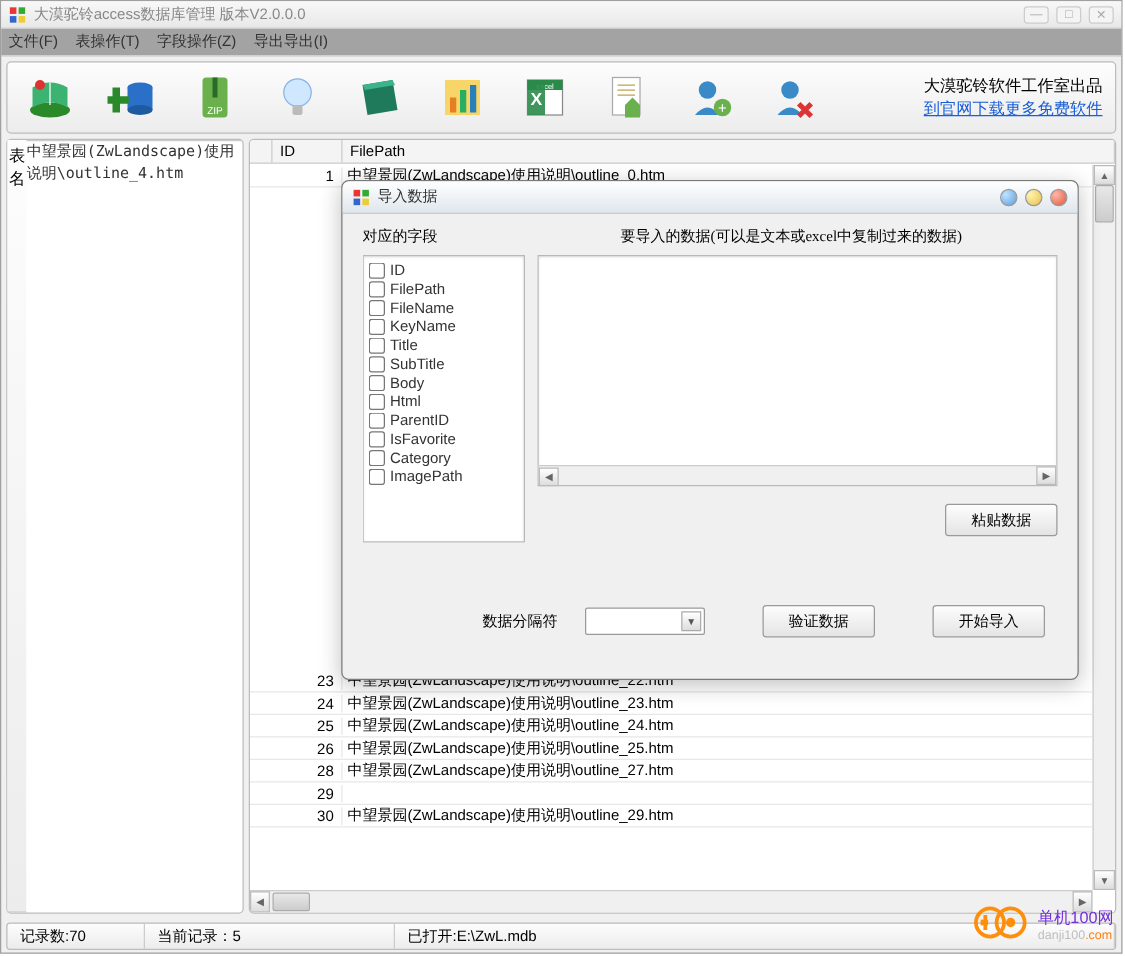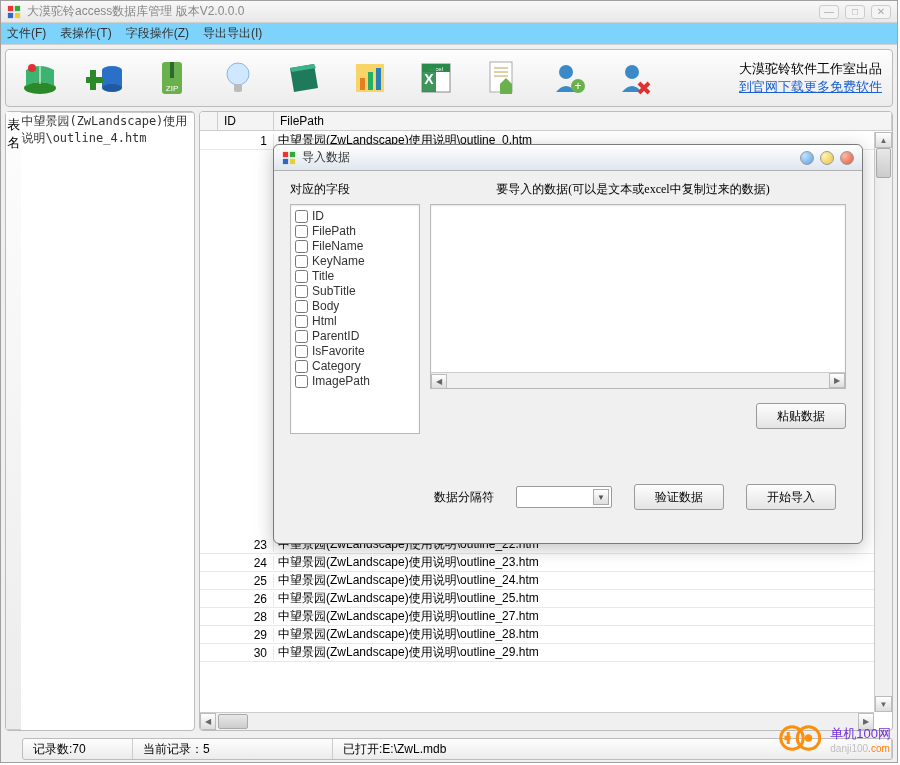--- a/index.html
+++ b/index.html
@@ -7,21 +7,21 @@
 
 .outer-frame { border: 1px solid #a0a0a0; width: 898px; height: 763px; position: relative; background: #f0f0f0; }
 
 .titlebar { height: 22px; background: linear-gradient(#f8f8f8,#e8e8e8); display: flex; align-items: center; padding: 0 6px; border-bottom: 1px solid #d0d0d0; }
 .titlebar .app-icon { width: 14px; height: 14px; display: inline-block; margin-right: 6px; }
 .titlebar .app-icon svg { width: 14px; height: 14px; }
 .titlebar .title-text { color: #888; font-size: 12px; flex: 1; }
 .titlebar .win-btns { display: flex; gap: 6px; }
 .titlebar .win-btns span { width: 20px; height: 14px; border: 1px solid #ccc; border-radius: 3px; background: #f4f4f4; display: inline-flex; align-items: center; justify-content: center; color: #aaa; font-size: 10px; }
 
-.menubar { height: 22px; background: #7dd3fc; display: flex; align-items: center; padding: 0 6px; gap: 14px; border-bottom: 1px solid #d0d0d0; }
+.menubar { height: 22px; background: #a3a3a3; display: flex; align-items: center; padding: 0 6px; gap: 14px; border-bottom: 1px solid #d0d0d0; }
 .menubar span { color: #333; font-size: 12px; }
 
 .toolbar { height: 58px; background: linear-gradient(#fdfdfd,#ececec); border: 1px solid #bcbcbc; border-radius: 4px; margin: 4px; display: flex; align-items: center; padding: 0 10px; box-shadow: inset 0 1px 0 #fff; }
 .toolbar .tb-icon { width: 48px; height: 48px; margin-right: 18px; display: flex; align-items: center; justify-content: center; }
 .toolbar .tb-icon svg { width: 40px; height: 40px; }
 .toolbar .spacer { flex: 1; }
 .toolbar .promo { text-align: center; font-size: 13px; }
 .toolbar .promo a { color: #1a5fd6; text-decoration: underline; }
 
 .content { display: flex; height: 620px; margin: 0 4px; }
@@ -46,21 +46,21 @@
 .grid-vscroll { position: absolute; right: 0; top: 20px; bottom: 18px; width: 18px; background: #f0f0f0; border-left: 1px solid #ccc; }
 .grid-vscroll .arrow { height: 16px; background: linear-gradient(#fff,#ddd); border: 1px solid #bbb; display: flex; align-items: center; justify-content: center; font-size: 8px; color: #666; }
 .grid-vscroll .track { position: absolute; top: 16px; bottom: 16px; left: 0; right: 0; }
 .grid-vscroll .thumb { position: absolute; left: 1px; right: 1px; top: 0; height: 30px; background: linear-gradient(#e8e8e8,#ccc); border: 1px solid #aaa; border-radius: 2px; }
 .grid-vscroll .arrow.down { position: absolute; bottom: 0; left: 0; right: 0; }
 .grid-hscroll { position: absolute; left: 0; right: 18px; bottom: 0; height: 18px; background: #f0f0f0; border-top: 1px solid #ccc; }
 .grid-hscroll .arrow { width: 16px; height: 100%; background: linear-gradient(#fff,#ddd); border: 1px solid #bbb; display: inline-flex; align-items: center; justify-content: center; font-size: 8px; color: #666; }
 .grid-hscroll .arrow.right { float: right; }
 .grid-hscroll .thumb { position: absolute; top: 1px; bottom: 1px; left: 18px; width: 30px; background: linear-gradient(#e8e8e8,#ccc); border: 1px solid #aaa; border-radius: 2px; }
 
-.statusbar { position: absolute; left: 21px; right: 4px; bottom: 2px; height: 22px; border: 1px solid #bcbcbc; border-radius: 3px; background: linear-gradient(#fdfdfd,#ececec); display: flex; align-items: center; font-size: 12px; }
+.statusbar { position: absolute; left: 4px; right: 4px; bottom: 2px; height: 22px; border: 1px solid #bcbcbc; border-radius: 3px; background: linear-gradient(#fdfdfd,#ececec); display: flex; align-items: center; font-size: 12px; }
 .statusbar .cell { padding: 0 10px; border-right: 1px solid #ccc; height: 100%; display: flex; align-items: center; }
 
 
 .dialog { position: absolute; left: 272px; top: 143px; width: 590px; height: 400px; background: #f0f0f0; border: 1px solid #7a7a7a; border-radius: 6px; box-shadow: 0 4px 18px rgba(0,0,0,.25); }
 .dlg-title { height: 26px; background: linear-gradient(#fff,#dfe6ee); border-bottom: 1px solid #b0b0b0; border-radius: 6px 6px 0 0; display: flex; align-items: center; padding: 0 8px; }
 .dlg-title .app-icon { width: 14px; height: 14px; margin-right: 6px; }
 .dlg-title .t { flex: 1; font-size: 12px; color: #333; }
 .dlg-title .dots { display: flex; gap: 6px; }
 .dlg-title .dot { width: 14px; height: 14px; border-radius: 50%; border: 1px solid #999; display: inline-block; }
 .dot.min { background: radial-gradient(circle at 30% 30%, #bfe3ff, #5aa0e0); }
@@ -74,21 +74,21 @@
 .dlg-row2 { display: flex; }
 .field-list { width: 130px; height: 230px; background: #fff; border: 1px solid #b8b8b8; padding: 4px; overflow: auto; margin-right: 10px; box-shadow: inset 0 1px 2px rgba(0,0,0,.1); }
 .field-list label { display: block; font-size: 12px; color: #333; font-family: Arial, sans-serif; line-height: 15px; }
 .field-list input { margin-right: 4px; vertical-align: middle; }
 .paste-area { flex: 1; display: flex; flex-direction: column; }
 .paste-box { height: 185px; background: #fff; border: 1px solid #b8b8b8; position: relative; box-shadow: inset 0 1px 2px rgba(0,0,0,.1); }
 .paste-box .hsb { position: absolute; left: 0; right: 0; bottom: 0; height: 16px; background: #f0f0f0; border-top: 1px solid #ccc; }
 .paste-box .hsb .ar { width: 16px; height: 100%; background: linear-gradient(#fff,#ddd); border: 1px solid #bbb; display: inline-flex; align-items: center; justify-content: center; font-size: 8px; color: #666; }
 .paste-box .hsb .ar.r { float: right; }
 .paste-btn-row { display: flex; justify-content: flex-end; margin-top: 14px; }
-.btn { width: 90px; height: 26px; background: linear-gradient(#fdfdfd,#e4e4e4); border: 1px solid #9a9a9a; border-radius: 3px; font-size: 12px; display: inline-flex; align-items: center; justify-content: center; cursor: pointer; }
+.btn { width: 90px; height: 26px; background: linear-gradient(#fdfdfd,#e4e4e4); border: 1px solid #9a9a9a; border-radius: 3px; font-size: 12px; display: inline-flex; align-items: center; justify-content: center; cursor: pointer; margin-left: 24px; }
 .dlg-row3 { display: flex; align-items: center; justify-content: flex-end; margin-top: 50px; gap: 22px; padding-right: 10px; }
 .dlg-row3 .lbl { font-size: 12px; }
 .combo { width: 96px; height: 22px; border: 1px solid #9a9a9a; background: #fff; display: inline-flex; align-items: center; justify-content: flex-end; padding-right: 2px; border-radius: 2px; }
 .combo .cb-btn { width: 16px; height: 16px; background: linear-gradient(#fff,#ddd); border: 1px solid #aaa; display: flex; align-items: center; justify-content: center; font-size: 8px; color: #555; }
 
 
 .watermark { position: absolute; right: 6px; bottom: 6px; display: flex; align-items: center; gap: 6px; opacity: .95; }
 .wm-icon svg { width: 46px; height: 30px; }
 .wm-text { font-size: 13px; }
 .wm-text .l1 { color: #6d28d9; font-weight: normal; }
@@ -253,21 +253,20 @@
             <div class="gc-path">中望景园(ZwLandscape)使用说明\outline_25.htm</div>
           </div>
           <div class="grid-row">
             <div class="gc-sel"></div>
             <div class="gc-id">28</div>
             <div class="gc-path">中望景园(ZwLandscape)使用说明\outline_27.htm</div>
           </div>
           <div class="grid-row">
             <div class="gc-sel"></div>
             <div class="gc-id">29</div>
-            <div class="gc-path">中望景园(ZwLandscape)使用说明\outline_28.htm</div>
           </div>
           <div class="grid-row">
             <div class="gc-sel"></div>
             <div class="gc-id">30</div>
             <div class="gc-path">中望景园(ZwLandscape)使用说明\outline_29.htm</div>
           </div>
         </div>
       <div class="grid-vscroll">
         <div class="arrow">▲</div>
         <div class="track">

